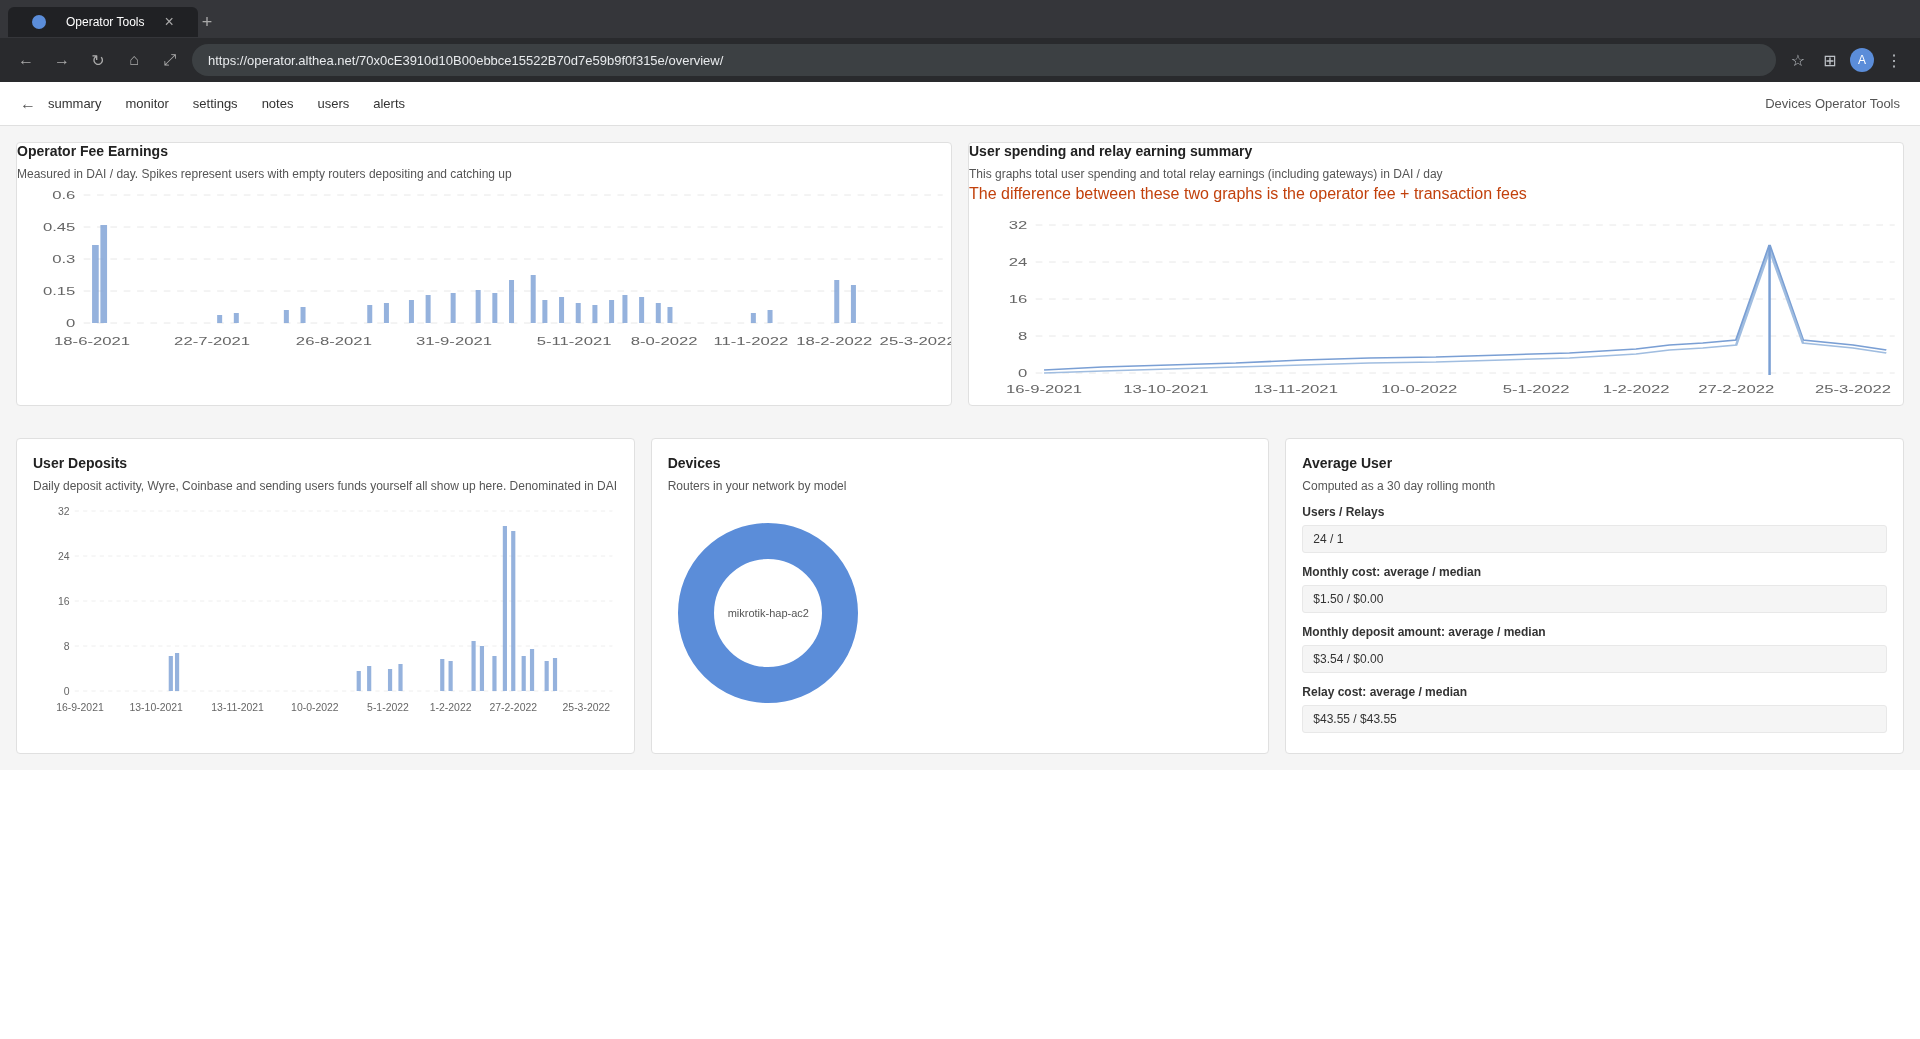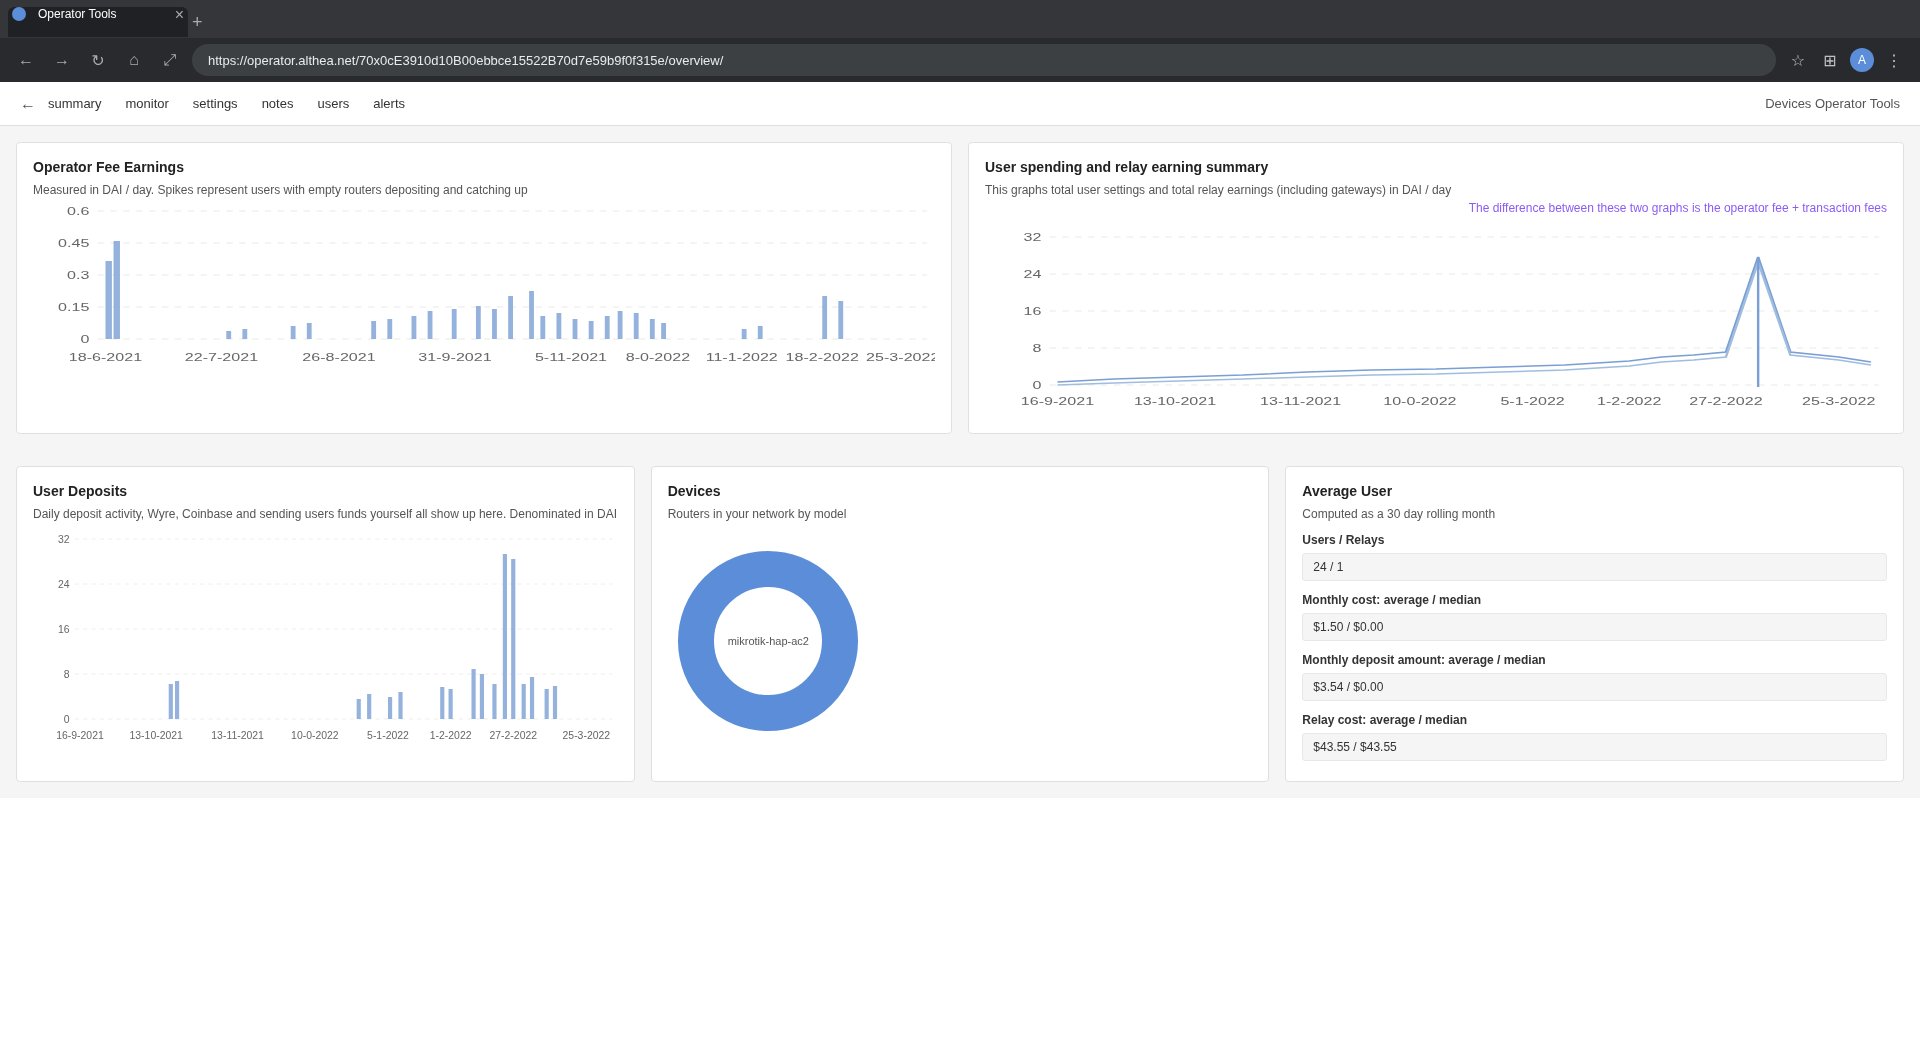--- a/index.html
+++ b/index.html
@@ -1,21 +1,21 @@
 <!DOCTYPE html>
 <html><head>
   <meta charset="utf-8">
   <style>
     * { box-sizing: border-box; margin: 0; padding: 0; }
     body { font-family: -apple-system, BlinkMacSystemFont, 'Segoe UI', sans-serif; background: #f0f0f0; font-size: 13px; }
 
     
     .browser-chrome { background: #202124; width: 100%; }
     .tab-bar { display: flex; align-items: center; padding: 6px 8px 0; background: #35363a; height: 38px; }
-    .tab { background: #202124; color: #fff; padding: 0 4px; height: 30px; display: flex; border-radius: 6px 6px 0 0; font-size: 13px; gap: 12px; min-width: 180px; }
+    .tab { background: #202124; color: #fff; padding: 0 24px; height: 30px; display: flex; align-items: center; border-radius: 6px 6px 0 0; font-size: 13px; gap: 20px; min-width: 180px; }
     .tab-favicon { width: 14px; height: 14px; background: #5b8dd9; border-radius: 50%; flex-shrink: 0; }
     .tab-title { flex: 1; font-size: 12px; white-space: nowrap; overflow: hidden; text-overflow: ellipsis; }
     .tab-close { color: #aaa; cursor: pointer; font-size: 16px; line-height: 1; }
     .tab-new { color: #aaa; margin-left: 4px; font-size: 18px; cursor: pointer; background: none; border: none; }
     .browser-controls { display: flex; align-items: center; padding: 6px 12px; background: #292a2d; gap: 8px; height: 44px; }
     .ctrl-btn { background: none; border: none; color: #aaa; cursor: pointer; font-size: 16px; width: 28px; height: 28px; display: flex; align-items: center; justify-content: center; border-radius: 50%; }
     .address-bar { flex: 1; background: #3c4043; border: none; border-radius: 20px; padding: 4px 16px; color: #e8eaed; font-size: 13px; height: 32px; outline: none; }
     .toolbar-icons { display: flex; gap: 4px; align-items: center; }
     .toolbar-icon { color: #bdc1c6; font-size: 16px; cursor: pointer; width: 28px; height: 28px; display: flex; align-items: center; justify-content: center; border-radius: 50%; }
     .profile-icon { width: 24px; height: 24px; background: #5b8dd9; border-radius: 50%; display: flex; align-items: center; justify-content: center; color: #fff; font-size: 12px; }
@@ -23,24 +23,24 @@
     
     .app { background: #fff; min-height: calc(1039px - 82px); }
     .nav-bar { display: flex; align-items: center; padding: 0 20px; height: 44px; border-bottom: 1px solid #e0e0e0; background: #fff; }
     .nav-links { display: flex; gap: 24px; align-items: center; }
     .nav-link { color: #333; text-decoration: none; font-size: 13px; cursor: pointer; }
     .nav-right { margin-left: auto; color: #555; font-size: 13px; }
     .nav-back { color: #555; font-size: 16px; cursor: pointer; margin-right: 12px; }
 
     
     .dashboard { padding: 16px; display: grid; grid-template-columns: 1fr 1fr; grid-template-rows: auto auto; gap: 16px; background: #f5f5f5; }
-    .card { background: #fff; border: 1px solid #e0e0e0; border-radius: 4px; padding: 16px; }
+    .card { background: #fff; border: 1px solid #e0e0e0; border-radius: 4px; }
     .card-title { font-size: 14px; font-weight: 600; color: #222; margin-bottom: 8px; }
     .card-subtitle { font-size: 12px; color: #555; margin-bottom: 4px; }
-    .card-subtitle2 { font-size: 12px; color: #8b5cf6; margin-bottom: 12px; text-align: right; }
+    .card-subtitle2 { font-size: 16px; color: #c2410c; margin-bottom: 12px; }
 
     
     .chart-container { position: relative; width: 100%; height: 180px; }
     .chart-svg { width: 100%; height: 100%; }
     .chart-label { font-size: 10px; fill: #666; }
     .chart-grid { stroke: #ddd; stroke-dasharray: 4,4; stroke-width: 0.5; }
     .chart-bar { fill: #7a9fd4; opacity: 0.8; }
     .chart-line { fill: none; stroke: #7a9fd4; stroke-width: 1.5; }
 
     
@@ -159,21 +159,21 @@
           <text x="388" y="160" class="chart-label" text-anchor="middle">8-0-2022</text>
           <text x="440" y="160" class="chart-label" text-anchor="middle">11-1-2022</text>
           <text x="490" y="160" class="chart-label" text-anchor="middle">18-2-2022</text>
           <text x="540" y="160" class="chart-label" text-anchor="middle">25-3-2022</text>
         </svg>
       </div>
     </div>
 
     <div class="card">
       <div class="card-title">User spending and relay earning summary</div>
-      <div class="card-subtitle">This graphs total user settings and total relay earnings (including gateways) in DAI / day</div>
+      <div class="card-subtitle">This graphs total user spending and total relay earnings (including gateways) in DAI / day</div>
       <div class="card-subtitle2">The difference between these two graphs is the operator fee + transaction fees</div>
       <div class="chart-container" style="height:190px;">
         <svg class="chart-svg" viewBox="0 0 560 190" preserveAspectRatio="none">
 
           <line x1="40" y1="10" x2="555" y2="10" class="chart-grid"></line>
           <line x1="40" y1="47" x2="555" y2="47" class="chart-grid"></line>
           <line x1="40" y1="84" x2="555" y2="84" class="chart-grid"></line>
           <line x1="40" y1="121" x2="555" y2="121" class="chart-grid"></line>
           <line x1="40" y1="158" x2="555" y2="158" class="chart-grid"></line>
 

